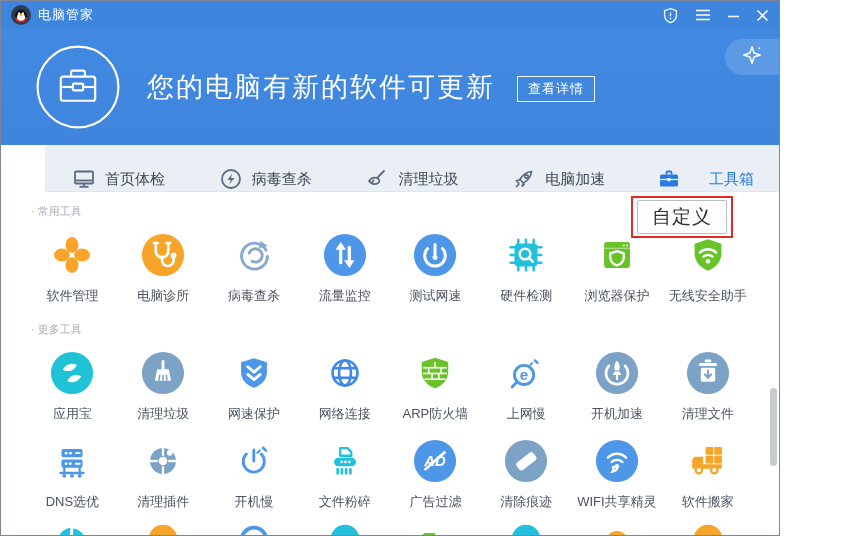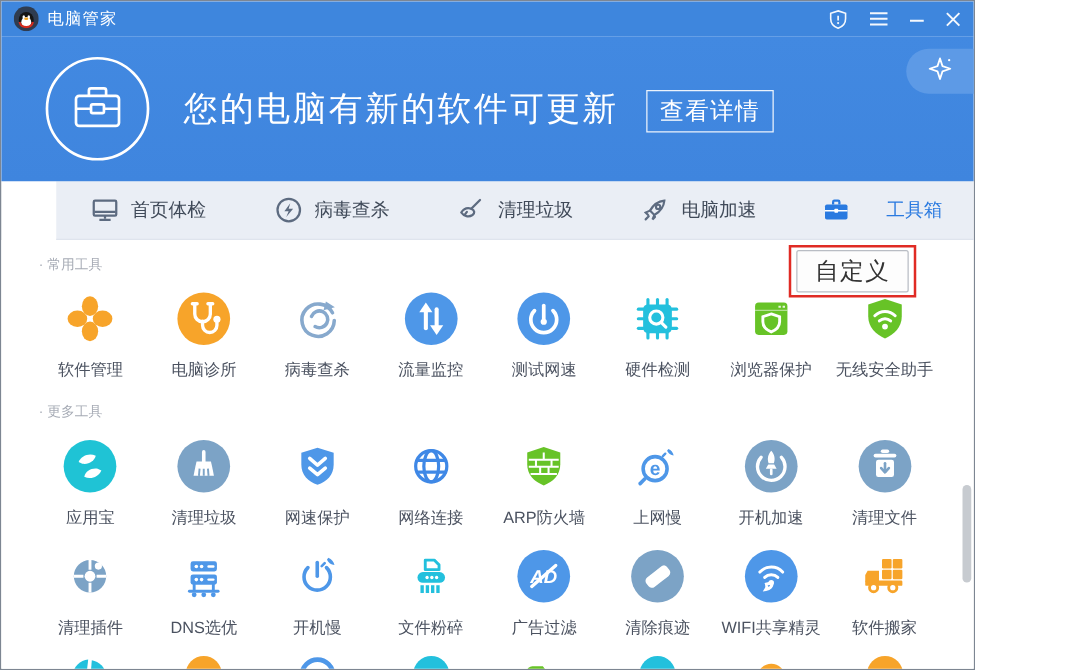--- a/index.html
+++ b/index.html
@@ -13,26 +13,26 @@
   .logo{width:20px;height:20px;flex:0 0 auto;}
   .win-title{color:#fff;font-size:13px;margin-left:7px;letter-spacing:1px;}
   .controls{margin-left:auto;display:flex;align-items:center;gap:16px;}
   .ctrl{display:flex;align-items:center;justify-content:center;cursor:pointer;opacity:.95;}
   
   .banner{position:relative;height:116px;background:linear-gradient(180deg,#4289e1,#3f85de);
     display:flex;align-items:center;padding-left:34px;color:#fff;}
   .banner-circle{width:86px;height:86px;flex:0 0 auto;}
   .banner-msg{font-size:27px;letter-spacing:2px;margin-left:26px;white-space:nowrap;}
   .detail-btn{margin-left:22px;margin-top:4px;border:1px solid rgba(255,255,255,.9);color:#fff;
-    background:transparent;font-size:19px;padding:3px 10px;letter-spacing:1px;cursor:pointer;
+    background:transparent;font-size:13px;padding:3px 10px;letter-spacing:1px;cursor:pointer;
     font-family:inherit;}
   .sparkle-pill{position:absolute;right:0;top:10px;width:54px;height:36px;background:#5d9ae6;
     border-radius:18px 0 0 18px;display:flex;align-items:center;justify-content:center;cursor:pointer;}
   
-  .tabbar{height:46px;background:#eaeef5;border-bottom:1px solid #dfe4ed;display:flex;align-items:center;margin-left:44px;}
+  .tabbar{height:46px;background:#eaeef5;border-bottom:1px solid #dfe4ed;display:flex;align-items:flex-end;margin-left:44px;}
   .tab{flex:1;display:flex;align-items:center;justify-content:center;gap:9px;font-size:15px;
     color:#40Manual4a59;color:#404a59;cursor:pointer;user-select:none;}
   .tab.active{color:#2a7ae0;gap:28px;}
   .tab-ic{display:flex;align-items:center;}
   
   .content{position:relative;height:345px;background:#fff;overflow:hidden;}
   .section-head{position:relative;padding:12px 30px 0;height:22px;font-size:11px;color:#a6abb5;}
   .section-head.second{padding-top:8px;}
   .grid{display:grid;grid-template-columns:repeat(8,1fr);padding:6px 26px 0;}
   .tool{display:flex;flex-direction:column;align-items:center;padding-bottom:10px;cursor:pointer;}
@@ -389,34 +389,20 @@
                 <line x1="24" y1="21.5" x2="24" y2="28.5"></line>
                 <path d="M20.8 25.5 l3.2 3.5 3.2-3.5"></path>
               </g>
             </svg></span>
           <span class="tool-label">清理文件</span>
         </div>
       </div>
     <div class="grid">
         <div class="tool">
           <span class="tool-ic"><svg width="46" height="46" viewBox="0 0 48 48">
-              <circle cx="24" cy="24" r="13.5" fill="#7ca3c6"></circle>
-              <g stroke="#fff" stroke-width="2.4" fill="none">
-                <line x1="24" y1="10.5" x2="24" y2="18.5"></line>
-                <line x1="24" y1="29.5" x2="24" y2="37.5"></line>
-                <line x1="10.5" y1="24" x2="18.5" y2="24"></line>
-                <line x1="29.5" y1="24" x2="37.5" y2="24"></line>
-              </g>
-              <circle cx="24" cy="24" r="4.5" fill="#fff"></circle>
-              <circle cx="31" cy="15.5" r="3" fill="#fff"></circle>
-            </svg></span>
-          <span class="tool-label">清理插件</span>
-        </div>
-        <div class="tool">
-          <span class="tool-ic"><svg width="46" height="46" viewBox="0 0 48 48">
               <g fill="#4e97e8">
                 <rect x="13" y="11.5" width="22" height="8.5" rx="2"></rect>
                 <rect x="13" y="22.5" width="22" height="8.5" rx="2"></rect>
               </g>
               <g fill="#fff">
                 <circle cx="17.8" cy="15.8" r="1.5"></circle>
                 <circle cx="22.2" cy="15.8" r="1.5"></circle>
                 <rect x="27" y="14.8" width="6" height="2" rx="1"></rect>
                 <circle cx="17.8" cy="26.8" r="1.5"></circle>
                 <circle cx="22.2" cy="26.8" r="1.5"></circle>
@@ -430,20 +416,34 @@
               <g fill="#4e97e8">
                 <circle cx="16" cy="39.5" r="2"></circle>
                 <circle cx="24" cy="39.5" r="2"></circle>
                 <circle cx="32" cy="39.5" r="2"></circle>
               </g>
             </svg></span>
           <span class="tool-label">DNS选优</span>
         </div>
         <div class="tool">
           <span class="tool-ic"><svg width="46" height="46" viewBox="0 0 48 48">
+              <circle cx="24" cy="24" r="13.5" fill="#7ca3c6"></circle>
+              <g stroke="#fff" stroke-width="2.4" fill="none">
+                <line x1="24" y1="10.5" x2="24" y2="18.5"></line>
+                <line x1="24" y1="29.5" x2="24" y2="37.5"></line>
+                <line x1="10.5" y1="24" x2="18.5" y2="24"></line>
+                <line x1="29.5" y1="24" x2="37.5" y2="24"></line>
+              </g>
+              <circle cx="24" cy="24" r="4.5" fill="#fff"></circle>
+              <circle cx="31" cy="15.5" r="3" fill="#fff"></circle>
+            </svg></span>
+          <span class="tool-label">清理插件</span>
+        </div>
+        <div class="tool">
+          <span class="tool-ic"><svg width="46" height="46" viewBox="0 0 48 48">
               <path d="M16 16.8 a11 11 0 1 0 15.5 0" fill="none" stroke="#4e97e8" stroke-width="3" stroke-linecap="round"></path>
               <line x1="23.8" y1="12.5" x2="23.8" y2="24" stroke="#4e97e8" stroke-width="3" stroke-linecap="round"></line>
               <path d="M33 8.5 c2.8 1.2 4.6 3.4 5.2 6.2 -2.9-.4-5.1-2-6.3-4.5z" fill="#4e97e8"></path>
               <line x1="30" y1="13" x2="27.5" y2="15.5" stroke="#4e97e8" stroke-width="2.2" stroke-linecap="round"></line>
             </svg></span>
           <span class="tool-label">开机慢</span>
         </div>
         <div class="tool">
           <span class="tool-ic"><svg width="46" height="46" viewBox="0 0 48 48">
               <path d="M19 10.5 h7.5 l4 4 v4 h-11.5z" fill="none" stroke="#23c0dd" stroke-width="2.4" stroke-linejoin="round"></path>

